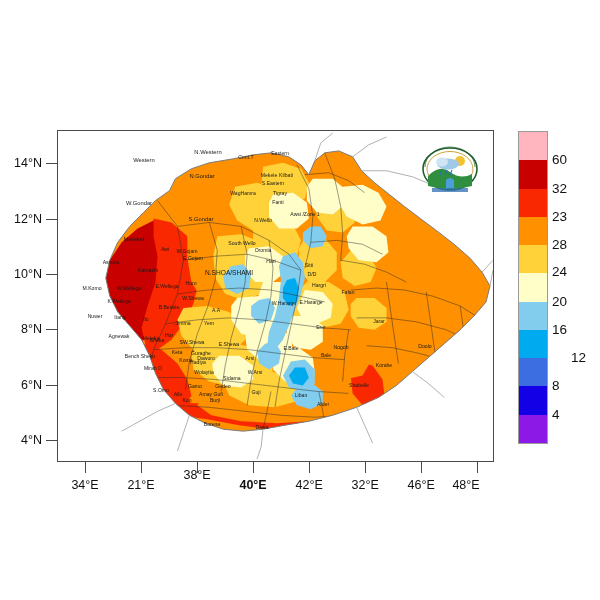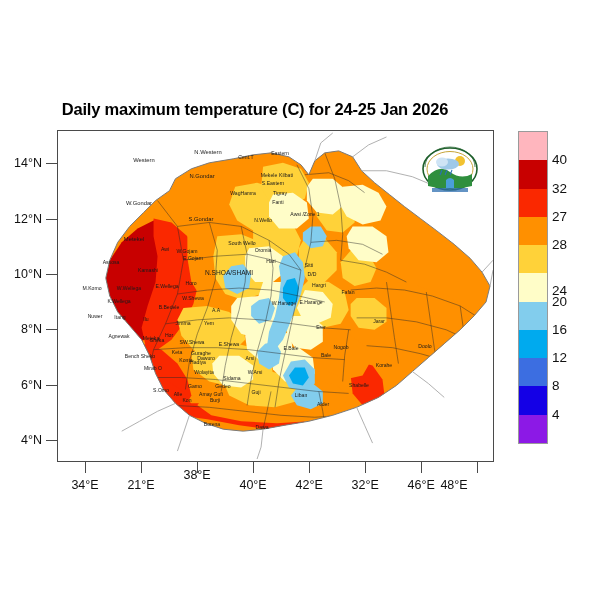--- a/index.html
+++ b/index.html
@@ -40,21 +40,20 @@
   .rlab.mid{font-size:5.8px;}
 
   
   #logo{position:absolute;left:418px;top:146px;width:64px;height:50px;}
 </style>
 </head>
 <body>
 
 <div id="root">
 
-  <div id="title">Daily maximum temperature (C) for 24-25 Jan 2026</div>
 
   <div id="plot">
     <svg id="mapsvg" viewBox="0 0 437 332" preserveAspectRatio="none">
       <defs>
         <clipPath id="eth">
           <path d="M112 60 L118 48 L134 38 L152 32 L176 28 L196 24 L214 22 L232 26
                    L244 34 L252 44 L258 30 L268 22 L282 20 L296 26 L305 40 L318 52
                    L333 64 L348 76 L364 88 L380 100 L398 114 L414 128 L426 142
                    L434 156 L430 172 L418 186 L404 200 L388 214 L372 228 L356 242
                    L340 256 L322 268 L300 278 L276 286 L252 292 L228 296 L206 300
@@ -358,50 +357,50 @@
       <div class="ylabw" style="top: 384.533px; left: -4px;">6°N</div>
       <div class="ytick" style="top: 439.867px; left: 46px;"></div>
       <div class="ylabw" style="top: 439.867px; left: -4px;">4°N</div>
       <div class="xtick" style="left: 85.0128px; top: 462px;"></div>
       <div class="xlabw" style="left: 85.0128px; top: 478px;">34°E</div>
       <div class="xtick" style="left: 141.038px; top: 462px;"></div>
       <div class="xlabw" style="left: 141.038px; top: 478px;">21°E</div>
       <div class="xtick" style="left: 197.064px; top: 462px;"></div>
       <div class="xlabw" style="left: 197.064px; top: 468px;">38°E</div>
       <div class="xtick" style="left: 253.09px; top: 462px;"></div>
-      <div class="xlabw" style="left: 253.09px; top: 478px;">40°E</div>
+      <div class="xlabw" style="left: 253.09px; top: 478px; font-weight: bold;">40°E</div>
       <div class="xtick" style="left: 309.115px; top: 462px;"></div>
       <div class="xlabw" style="left: 309.115px; top: 478px;">42°E</div>
       <div class="xtick" style="left: 365.141px; top: 462px;"></div>
       <div class="xlabw" style="left: 365.141px; top: 478px;">32°E</div>
       <div class="xtick" style="left: 421.167px; top: 462px;"></div>
       <div class="xlabw" style="left: 421.167px; top: 478px;">46°E</div>
       <div class="xtick" style="left: 477.192px; top: 462px;"></div>
-      <div class="xlabw" style="left: 454px; top: 478px;">48°E</div>
+      <div class="xlabw" style="left: 466px; top: 478px;">48°E</div>
     </div>
 
   <div id="cbar">
       <div class="band" style="height: 28.2727px; background: rgb(255, 182, 190);"></div>
       <div class="band" style="height: 28.2727px; background: rgb(200, 0, 0);"></div>
       <div class="band" style="height: 28.2727px; background: rgb(250, 40, 0);"></div>
       <div class="band" style="height: 28.2727px; background: rgb(255, 144, 0);"></div>
       <div class="band" style="height: 28.2727px; background: rgb(255, 210, 57);"></div>
       <div class="band" style="height: 28.2727px; background: rgb(255, 253, 200);"></div>
       <div class="band" style="height: 28.2727px; background: rgb(130, 205, 237);"></div>
       <div class="band" style="height: 28.2727px; background: rgb(0, 170, 238);"></div>
       <div class="band" style="height: 28.2727px; background: rgb(60, 110, 225);"></div>
       <div class="band" style="height: 28.2727px; background: rgb(20, 0, 230);"></div>
       <div class="band" style="height: 28.2727px; background: rgb(140, 25, 230);"></div>
     </div>
   <div id="cbarlabels">
-      <div class="cblab" style="top: 159.273px;">40</div>
+      <div class="cblab" style="top: 159.273px;">60</div>
       <div class="cblab" style="top: 187.545px;">32</div>
-      <div class="cblab" style="top: 215.818px;">27</div>
+      <div class="cblab" style="top: 215.818px;">23</div>
       <div class="cblab" style="top: 244.091px;">28</div>
-      <div class="cblab" style="top: 290px;">24</div>
+      <div class="cblab" style="top: 271px;">24</div>
       <div class="cblab" style="top: 300.636px;">20</div>
       <div class="cblab" style="top: 328.909px;">16</div>
-      <div class="cblab" style="top: 357.182px;">12</div>
+      <div class="cblab" style="top: 357.182px; margin-left: 19px;">12</div>
       <div class="cblab" style="top: 385.455px;">8</div>
       <div class="cblab" style="top: 413.727px;">4</div>
     </div>
 
 </div>
 
 </body></html>

